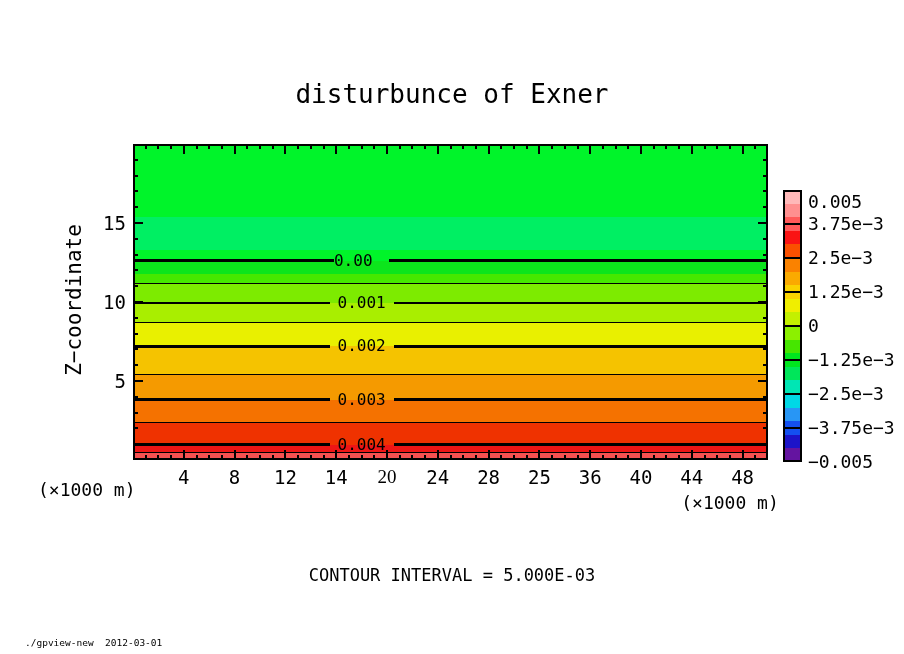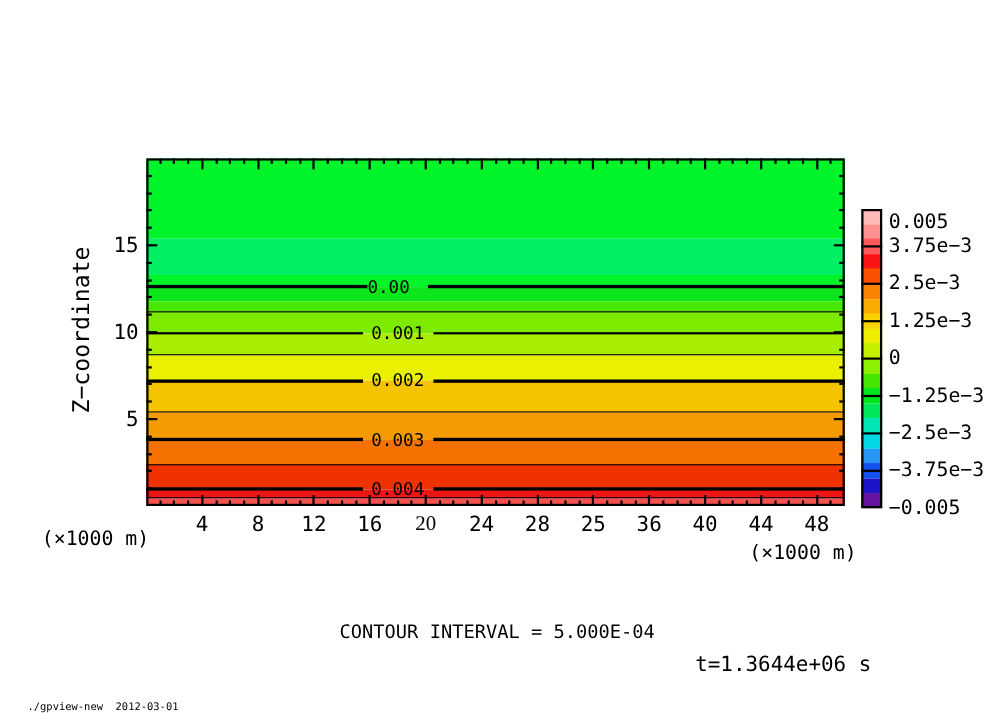--- a/index.html
+++ b/index.html
@@ -28,20 +28,21 @@
   .cb-div{left:0;width:100%;height:2px;background:#000;}
   .cb-lab{left:808px;width:96px;height:22px;line-height:22px;text-align:left;font-size:18px;white-space:pre;}
   .footer{top:637px;font-size:9.5px;white-space:pre;}
   #footer-left{left:25px;}
   #footer-right{right:47px;}
 </style>
 </head>
 <body>
 
 <div id="canvas">
+  <div class="abs" id="page-title">disturbunce of Exner</div>
   <div class="abs" id="ylabel">Z−coordinate</div>
 
   <div class="abs" id="plot-area">
     <div class="abs" id="bands" style="left:0;top:0;width:100%;height:100%;">
         <div class="abs band" style="top: 0px; height: 72.68px; background: rgb(0, 244, 42);"></div>
         <div class="abs band" style="top: 72.68px; height: 33.18px; background: rgb(0, 239, 99);"></div>
         <div class="abs band" style="top: 105.86px; height: 11.06px; background: rgb(0, 244, 42);"></div>
         <div class="abs band" style="top: 116.92px; height: 13.43px; background: rgb(12, 229, 28);"></div>
         <div class="abs band" style="top: 130.35px; height: 8.69px; background: rgb(70, 232, 0);"></div>
         <div class="abs band" style="top: 139.04px; height: 19.75px; background: rgb(125, 235, 0);"></div>
@@ -212,22 +213,21 @@
         <div class="abs tick" style="left: 0px; top: 30.6px; width: 5px; height: 2px;"></div>
         <div class="abs tick" style="right: 0px; top: 30.6px; width: 5px; height: 2px;"></div>
         <div class="abs tick" style="left: 0px; top: 14.8px; width: 5px; height: 2px;"></div>
         <div class="abs tick" style="right: 0px; top: 14.8px; width: 5px; height: 2px;"></div>
       </div>
     <div class="abs" id="plot-frame"></div>
   </div>
 
   <div class="abs" id="x-units-left">(×1000 m)</div>
   <div class="abs" id="x-units-right">(×1000 m)</div>
-  <div class="abs" id="contour-interval">CONTOUR INTERVAL = 5.000E-04</div>
-  <div class="abs" id="time-label">t=1.3644e+06 s</div>
+  <div class="abs" id="contour-interval">CONTOUR INTERVAL = 5.000E-03</div>
 
   <div class="abs" id="colorbar">
     <div class="abs" id="cb-bands" style="left:0;top:0;width:100%;height:100%;">
         <div class="abs cb-band" style="top: 0px; height: 14.1px; background: rgb(255, 185, 185);"></div>
         <div class="abs cb-band" style="top: 13.6px; height: 14.1px; background: rgb(255, 144, 144);"></div>
         <div class="abs cb-band" style="top: 27.2px; height: 14.1px; background: rgb(255, 90, 90);"></div>
         <div class="abs cb-band" style="top: 40.8px; height: 14.1px; background: rgb(250, 20, 20);"></div>
         <div class="abs cb-band" style="top: 54.4px; height: 14.1px; background: rgb(250, 80, 0);"></div>
         <div class="abs cb-band" style="top: 68px; height: 14.1px; background: rgb(250, 130, 0);"></div>
         <div class="abs cb-band" style="top: 81.6px; height: 14.1px; background: rgb(250, 170, 0);"></div>
@@ -252,21 +252,21 @@
         <div class="abs cb-div" style="top: 203px;"></div>
         <div class="abs cb-div" style="top: 237px;"></div>
       </div>
     <div class="abs" id="cb-frame"></div>
   </div>
 
   <div class="abs footer" id="footer-left">./gpview-new  2012-03-01</div>
 <div class="abs xticklab" style="left: 158.8px; top: 466px;">4</div>
     <div class="abs xticklab" style="left: 209.6px; top: 466px;">8</div>
     <div class="abs xticklab" style="left: 260.4px; top: 466px;">12</div>
-    <div class="abs xticklab" style="left: 311.2px; top: 466px;">16</div>
+    <div class="abs xticklab" style="left: 311.2px; top: 466px;">14</div>
     <div class="abs xticklab" style="left: 362px; top: 466px; font-family: Liberation Serif, serif;">20</div>
     <div class="abs xticklab" style="left: 412.8px; top: 466px;">24</div>
     <div class="abs xticklab" style="left: 463.6px; top: 466px;">28</div>
     <div class="abs xticklab" style="left: 514.4px; top: 466px;">25</div>
     <div class="abs xticklab" style="left: 565.2px; top: 466px;">36</div>
     <div class="abs xticklab" style="left: 616px; top: 466px;">40</div>
     <div class="abs xticklab" style="left: 666.8px; top: 466px;">44</div>
     <div class="abs xticklab" style="left: 717.6px; top: 466px;">48</div>
     <div class="abs yticklab" style="top: 370px;">5</div>
     <div class="abs yticklab" style="top: 291px;">10</div>

